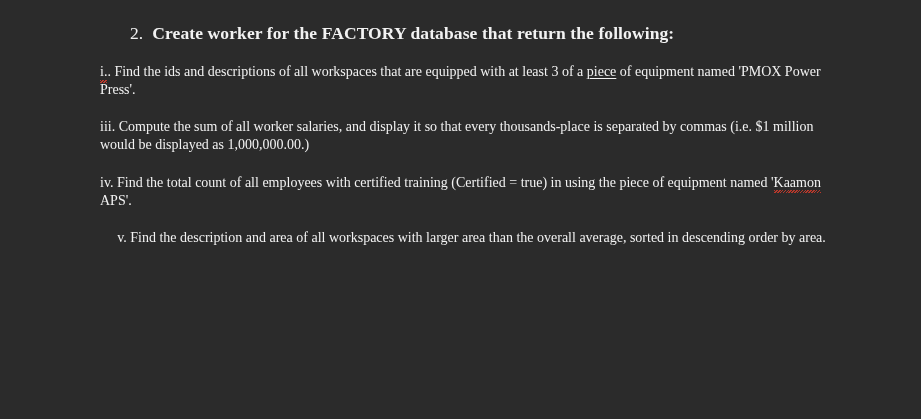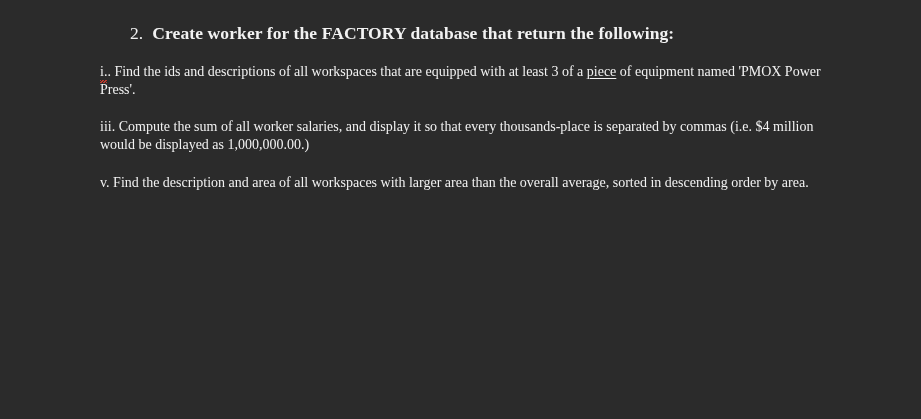--- a/index.html
+++ b/index.html
@@ -35,20 +35,21 @@
     font-weight: normal;
   }
   .item {
     font-size: 14px;
     line-height: 1.30;
     margin: 0 0 19px 0;
     text-align: left;
   }
   .item:last-child {
     margin-bottom: 12px;
+    text-align: center;
   }
   .spell-underline {
     text-decoration: underline;
     text-decoration-color: #f2f2f2;
     text-decoration-thickness: 1px;
     text-underline-offset: 2px;
   }
   .spell-red {
     position: relative;
     display: inline-block;
@@ -91,18 +92,19 @@
 <div class="page">
 
   <div class="heading">
     <span class="num">2.</span>
     <span>Create worker for the FACTORY database that return the following:</span>
   </div>
 
   <p class="item"><span class="spell-red-small">i.</span><span>. Find the ids and descriptions of all workspaces that are equipped with at least 3 of a </span><span class="spell-underline">piece</span><span> of equipment named 'PMOX Power Press'.</span></p>
 
 
-  <p class="item">iii. Compute the sum of all worker salaries, and display it so that every thousands-place is separated by commas (i.e. $4 million would be displayed as 1,000,000.00.)</p>
+  <p class="item">iii. Compute the sum of all worker salaries, and display it so that every thousands-place is separated by commas (i.e. $1 million would be displayed as 1,000,000.00.)</p>
 
+  <p class="item"><span>iv. Find the total count of all employees with certified training (Certified = true) in using the piece of equipment named '</span><span class="spell-red">Kaamon</span><span> APS'.</span></p>
 
   <p class="item">v. Find the description and area of all workspaces with larger area than the overall average, sorted in descending order by area.</p>
 
 </div>
 
 </body></html>

